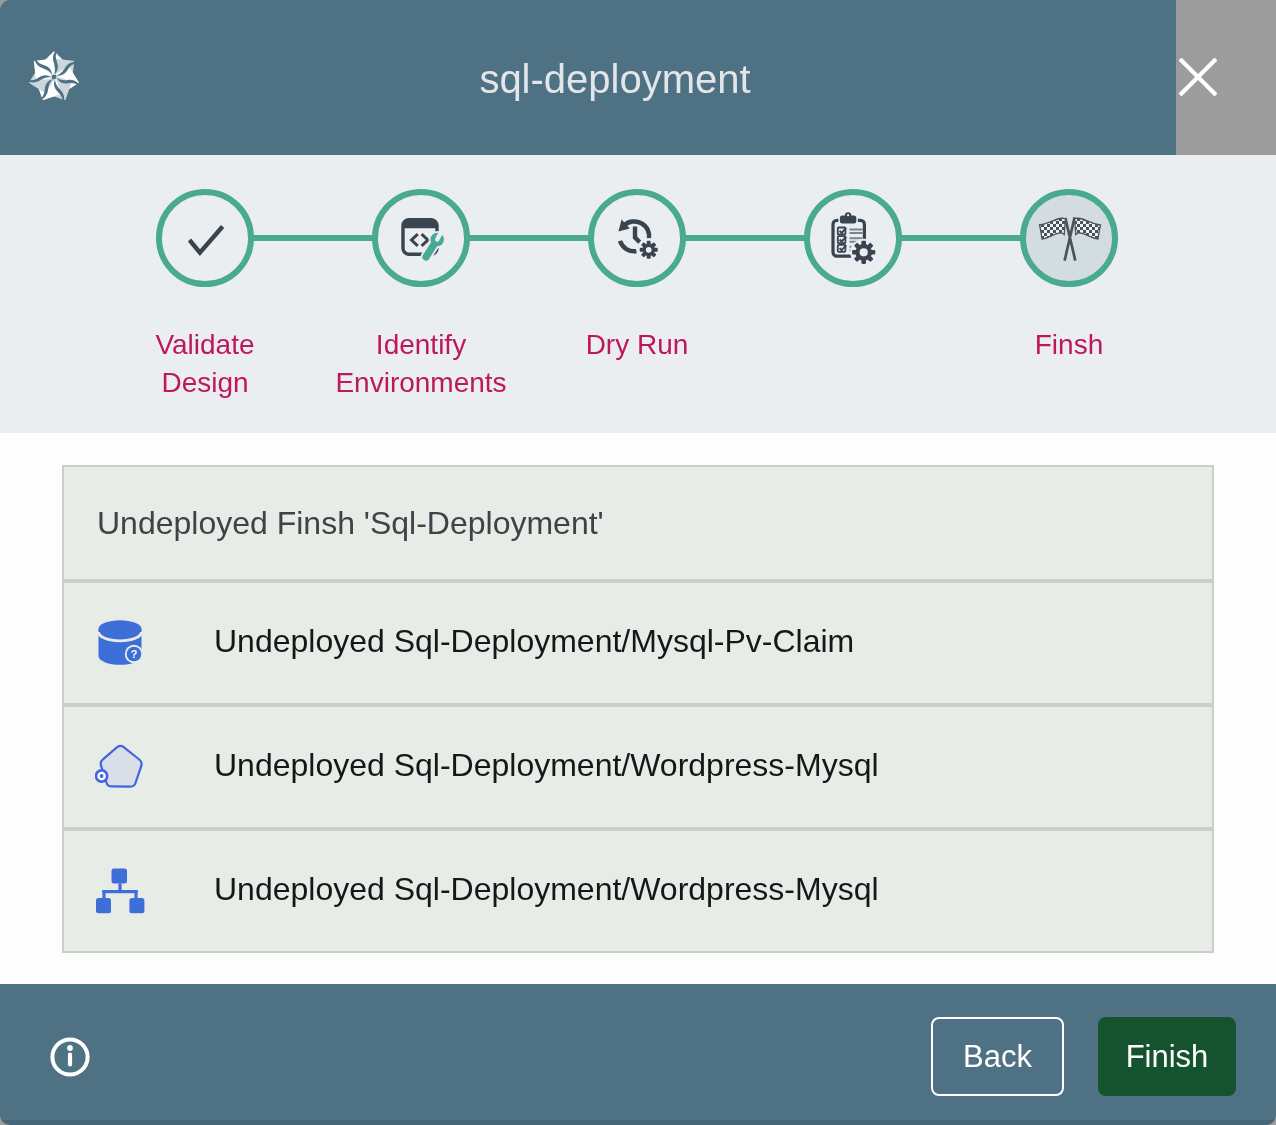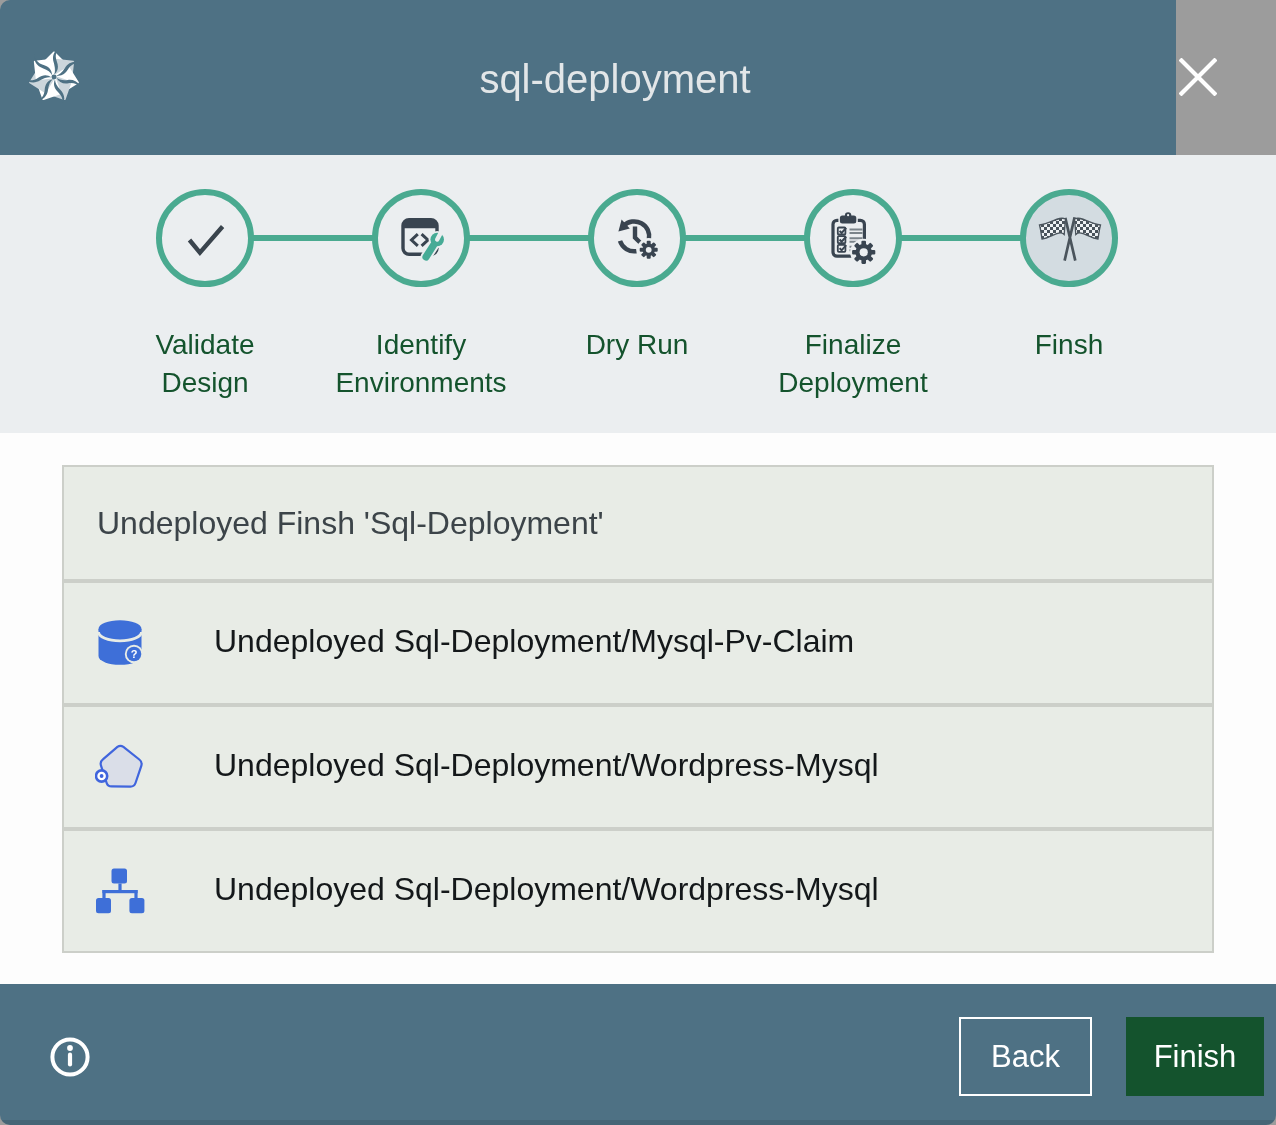--- a/index.html
+++ b/index.html
@@ -7,31 +7,31 @@
   .modal{position:absolute;left:0;top:0;width:1276px;height:1125px;border-radius:10px;overflow:hidden;will-change:transform;}
   .header{position:absolute;left:0;top:0;width:1176px;height:155px;background:#4e7184;}
   .title{position:absolute;left:0;top:2px;width:1230px;text-align:center;line-height:155px;font-size:40px;color:#e2e6e8;}
   .logo{position:absolute;left:28px;top:51px;}
   .closex{position:absolute;left:1179px;top:58px;}
   .stepsec{position:absolute;left:0;top:155px;width:1276px;height:278px;background:#ebeef0;}
   .conn{position:absolute;top:80px;height:6px;background:#4aaa90;}
   .circ{position:absolute;top:34px;width:86px;height:86px;border:6px solid #4aaa90;border-radius:50%;background:#ebeef0;}
   .circ.last{background:#d3dce1;}
   .cicon{position:absolute;left:50%;top:50%;transform:translate(-50%,-50%);}
-  .slabel{position:absolute;top:171px;width:260px;text-align:center;font-size:28px;line-height:38px;color:#14532d;}
+  .slabel{position:absolute;top:171px;width:260px;text-align:center;font-size:28px;line-height:38px;color:#be185d;}
   .bodywhite{position:absolute;left:0;top:433px;width:1276px;height:551px;background:#fdfdfd;}
   .card{position:absolute;left:62px;top:465px;width:1148px;border:2px solid #cccfc9;background:#cccfc9;}
   .row{position:relative;width:100%;background:#e8ece6;}
   .row1{height:112px;}
   .rown{height:120px;margin-top:4px;}
   .row1 .rtext{position:absolute;left:33px;top:50%;transform:translateY(-50%);font-size:32px;color:#3c4449;}
   .rown .rtext{position:absolute;left:114px;top:calc(50% - 2px);transform:translateY(-50%);font-size:32px;color:#14181a;margin-left:36px;}
   .footer{position:absolute;left:0;top:984px;width:1276px;height:141px;background:#4e7184;}
   .info{position:absolute;left:49px;top:52px;}
-  .btn{position:absolute;top:33px;height:79px;border-radius:0;font-size:31px;color:#fff;text-align:center;box-sizing:border-box;margin-left:28px;}
+  .btn{position:absolute;top:33px;height:79px;border-radius:8px;font-size:31px;color:#fff;text-align:center;box-sizing:border-box;}
   .back{left:931px;width:133px;border:2px solid #fff;line-height:75px;}
   .finish{left:1098px;width:138px;background:#14532d;line-height:79px;}
 </style>
 </head>
 <body>
 <div class="modal">
   <div class="header">
     <div class="title">sql-deployment</div>
     <svg class="logo" width="52" height="52" viewBox="0 0 50 50">
         <g transform="translate(25,25)">
@@ -159,21 +159,20 @@
         <g stroke="#4a545c" stroke-width="1.3">
           <path d="M30.5 7 C 24 3.5 16 12 4.5 13 C 5.8 17.5 6.2 22.5 7 27 C 16 26 24 17.5 29.2 22.5 C 29.5 17.3 30 11.8 30.5 7 Z" fill="url(#chk)"></path>
           <path d="M39.5 7 C 46 3.5 54 12 65.5 13 C 64.2 17.5 63.8 22.5 63 27 C 54 26 46 17.5 40.8 22.5 C 40.5 17.3 40 11.8 39.5 7 Z" fill="url(#chk)"></path>
         </g>
       </svg>
     </div>
 
     <div class="slabel" style="left:75px;">Validate<br>Design</div>
     <div class="slabel" style="left:291px;">Identify<br>Environments</div>
     <div class="slabel" style="left:507px;">Dry Run</div>
-    <div class="slabel" style="left:723px;">Finalize<br>Deployment</div>
     <div class="slabel" style="left:939px;">Finsh</div>
   </div>
   <div class="bodywhite"></div>
   <div class="card">
     <div class="row row1">
         <div class="rtext">Undeployed Finsh 'Sql-Deployment'</div>
       </div>
     <div class="row rown">
       <svg style="position:absolute;left:32px;top:35px;" width="48" height="50" viewBox="0 0 48 50">
         <path d="M2.5 11 L2.5 38 A21.5 8.8 0 0 0 45.5 38 L45.5 11 Z" fill="#3e6fd8"></path>

